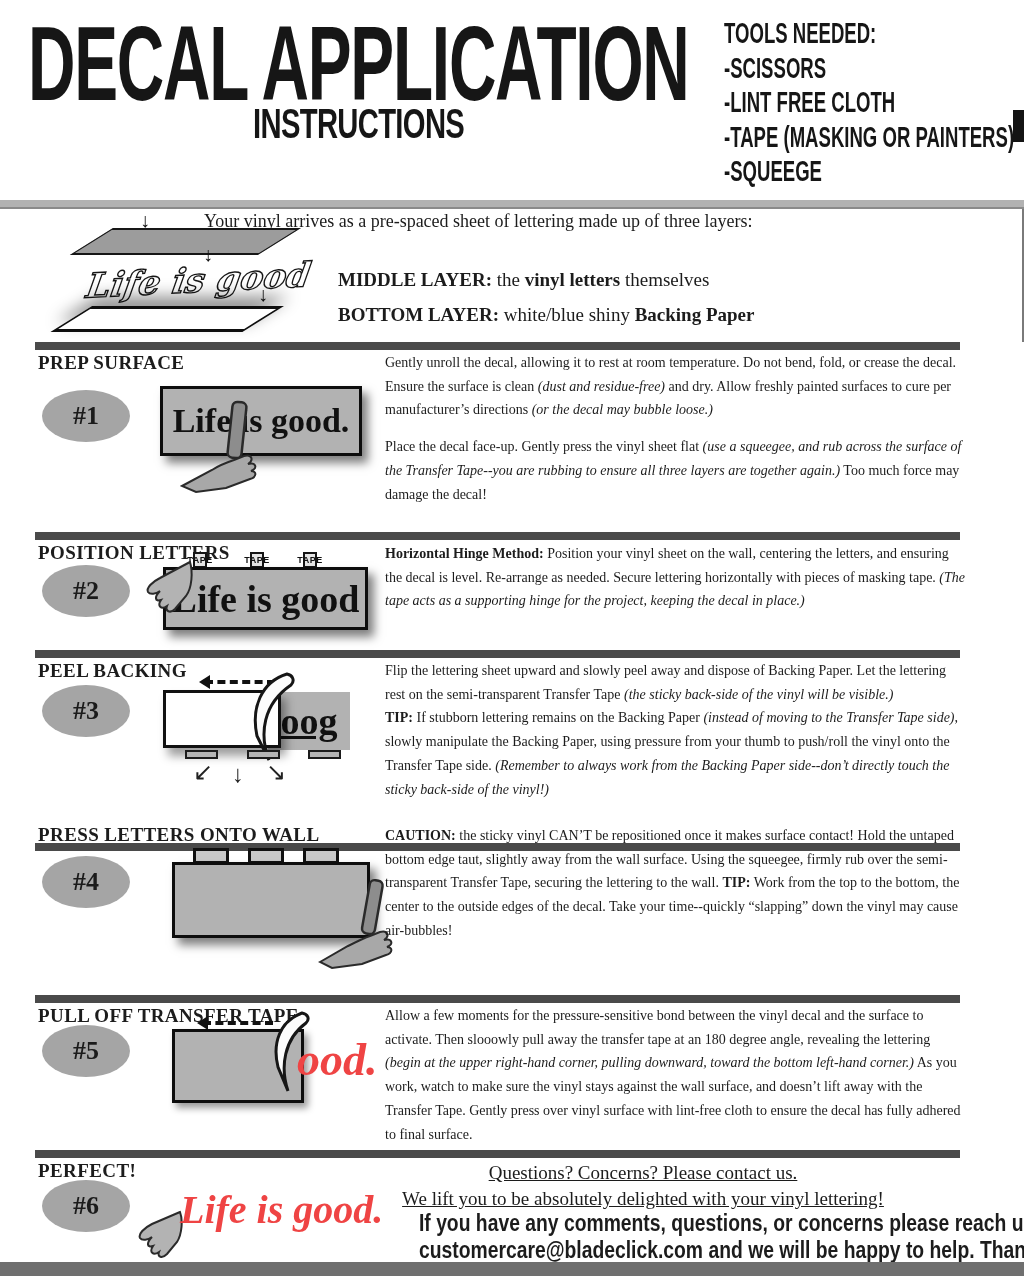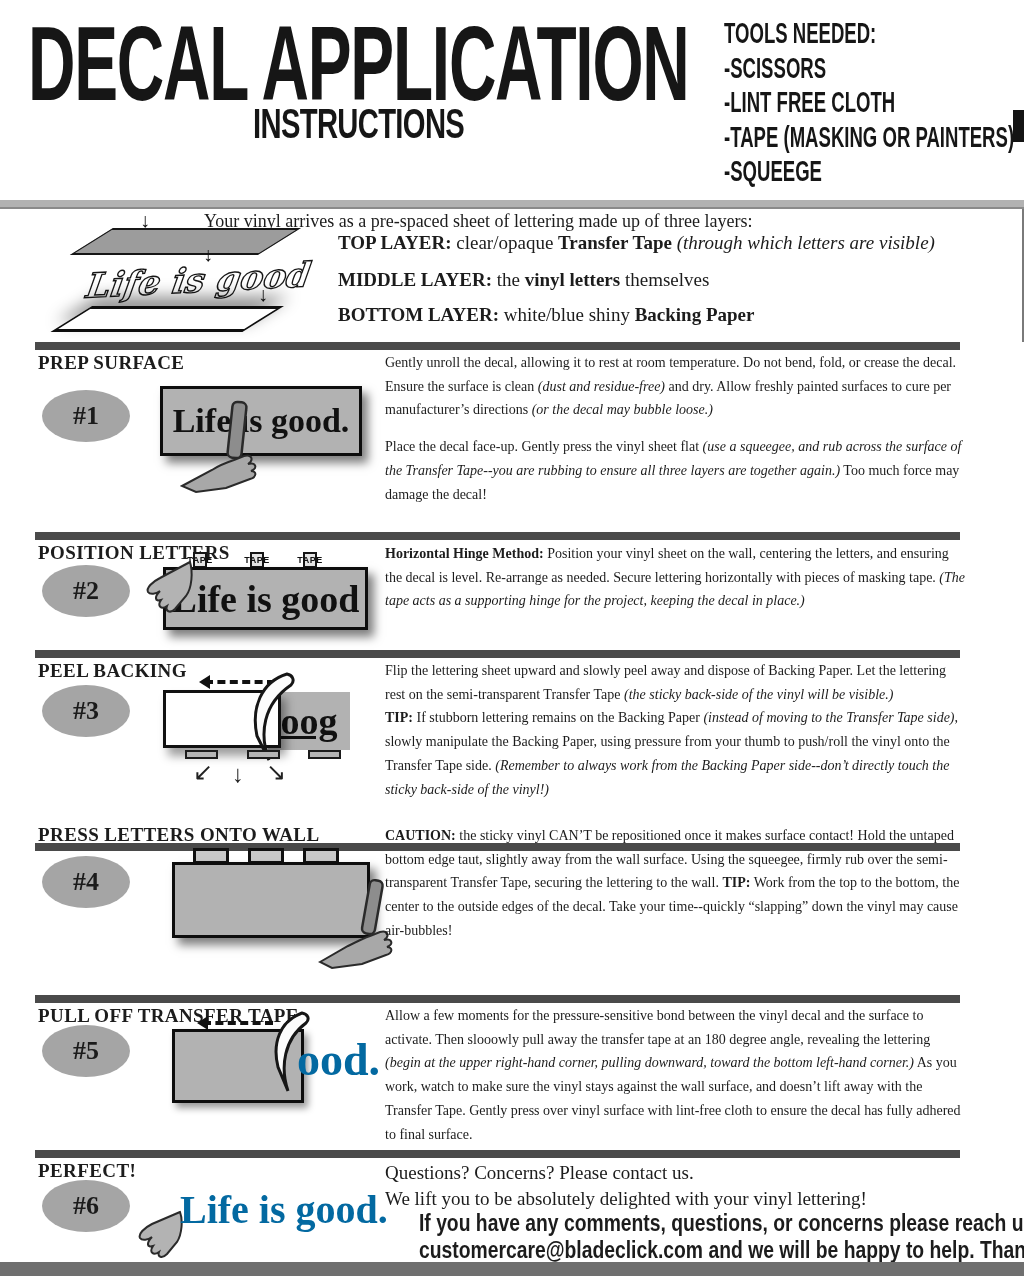--- a/index.html
+++ b/index.html
@@ -70,23 +70,23 @@
   .dash-line { position:absolute; width:70px; height:0; border-top:4px dashed #111; }
   .dash-line::before { content:""; position:absolute; left:-13px; top:-9px;
                        border:7px solid transparent; border-right:11px solid #111; }
 
   .sheet-white { position:absolute; background:#ffffff; border:3px solid #111;
                  box-shadow:5px 8px 9px rgba(0,0,0,0.38); }
   .frag { position:absolute; background:#b2b2b2; display:flex; align-items:center; justify-content:center;
           font-weight:700; font-size:38px; color:#111; }
   .spread { position:absolute; font-size:24px; color:#222; line-height:1; }
 
-  .logo-big { position:absolute; font-weight:700; color:#0369a1; white-space:nowrap; }
-
-  .contact-serif { position:absolute; left:385px; width:516px; text-align:left; font-size:19px; line-height:26px; }
+  .logo-big { position:absolute; font-weight:700; color:#ef4444; white-space:nowrap;font-style:italic; }
+
+  .contact-serif { position:absolute; left:385px; width:516px; text-align:center; font-size:19px; line-height:26px;text-decoration:underline; }
   .contact-bold  { position:absolute; left:366px; width:662px; text-align:center;
                    font-family:"Liberation Sans", sans-serif; font-weight:700;
                    font-size:23px; line-height:27px; }
   .contact-bold div { transform:scaleX(0.84); transform-origin:center top; white-space:nowrap; }
 
   svg { display:block; }
 </style>
 </head>
 <body>
 
@@ -109,21 +109,20 @@
   <div class="intro">
     <div class="lead">Your vinyl arrives as a pre-spaced sheet of lettering made up of three layers:</div>
 
     <span class="arr" style="left:140px; top:2px;">↓</span>
     <div class="para1"></div>
     <span class="arr" style="left:203px; top:36px;">↓</span>
     <div class="script">Life is good</div>
     <span class="arr" style="left:258px; top:76px;">↓</span>
     <div class="para2"></div>
 
-    <div class="layer-row" style="top:24px;"><span class="b">TOP LAYER: </span><span>clear/opaque </span><span class="b">Transfer Tape </span><span class="i">(through which letters are visible)</span></div>
     <div class="layer-row" style="top:96px;"><span class="b">BOTTOM LAYER: </span><span>white/blue shiny </span><span class="b">Backing Paper</span></div>
     <div class="layer-row" style="top:61px;"><span class="b">MIDDLE LAYER: </span><span>the </span><span class="b">vinyl letters </span><span>themselves</span></div>
   </div>
 
   <div class="rule" style="top:342px;"></div>
 
   <div class="sec" style="top:350px; height:174px;">
     <div class="step-heading">PREP SURFACE</div>
     <div class="oval" style="top:40px;">#1</div>
     <div class="panel" style="left:160px; top:36px; width:202px; height:70px;">

